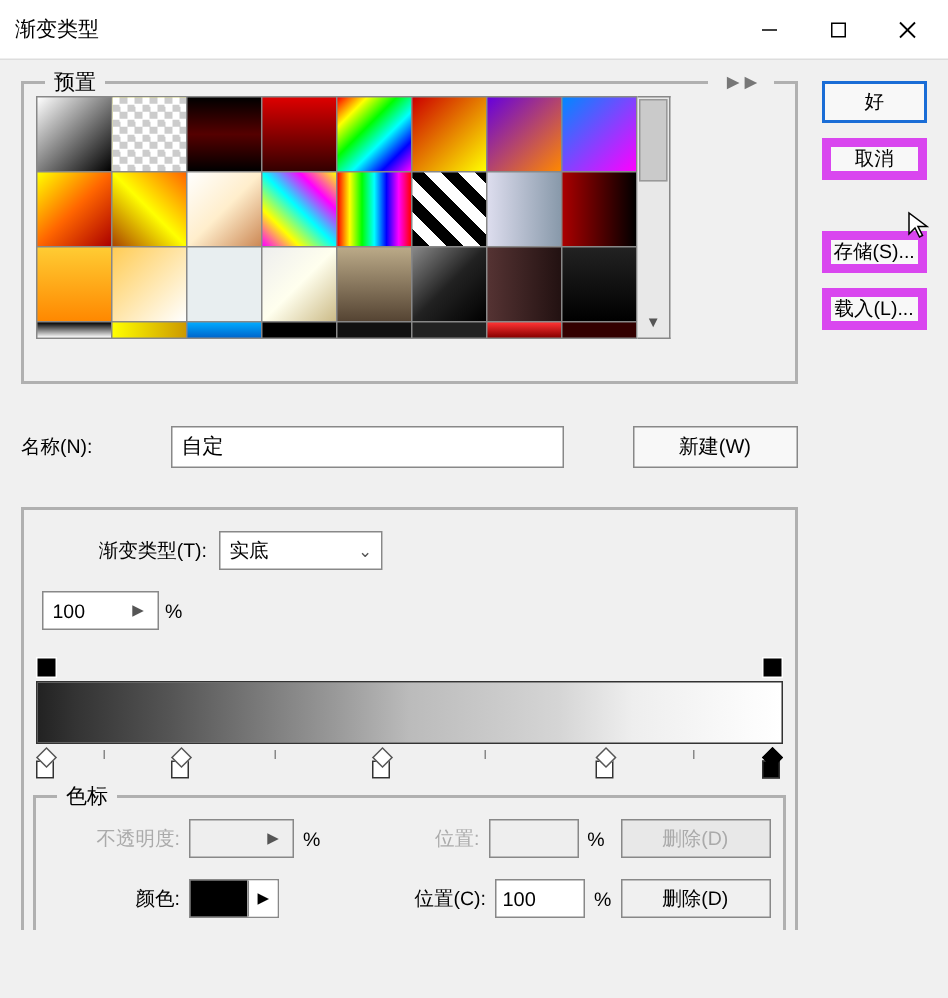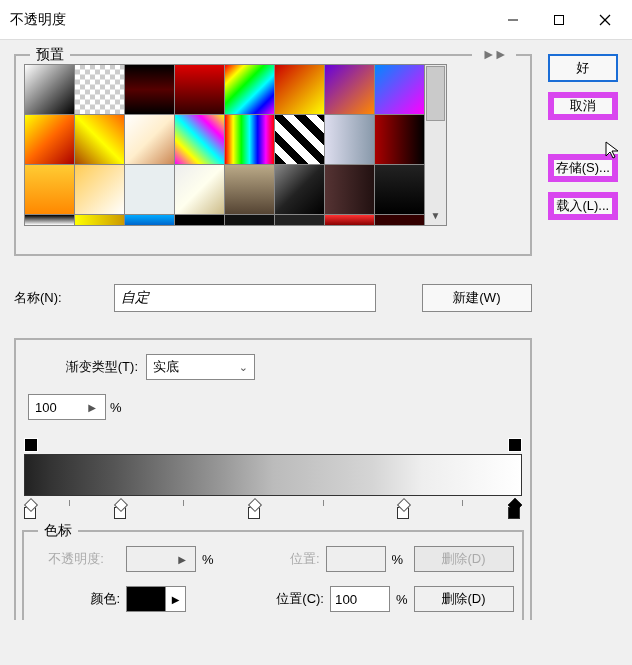--- a/index.html
+++ b/index.html
@@ -26,21 +26,21 @@
 .presets-grid { display: grid; grid-template-columns: repeat(8, 49px); grid-template-rows: repeat(3, 49px) 10px; gap: 1px; background:#888; border:1px solid #888; }
 .swatch { width:49px; height:49px; background:#ccc; }
 .swatch-row4 { height:10px; }
 .scrollbar { width: 22px; background:#e8e8e8; border:1px solid #888; border-left:none; display:flex; flex-direction:column; position:relative; }
 .scroll-thumb { position:absolute; top:1px; left:1px; right:1px; height:55px; background:#cacaca; border:1px solid #999; }
 .scroll-btn { height:20px; display:flex; align-items:center; justify-content:center; font-size:10px; color:#555; }
 .scroll-btn.down { margin-top:auto; }
 
 .name-row { display:flex; align-items:center; margin-top: 28px; gap: 24px; }
 .name-label { width: 76px; }
-.name-input { flex:1; height:28px; border:1px solid #888; padding:0 6px; font-size:14px; background:#fff;font-style:italic; }
+.name-input { flex:1; height:28px; border:1px solid #888; padding:0 6px; font-size:14px; background:#fff; }
 .name-btn { width: 110px; height:28px; border:1px solid #888; background:#f8f8f8; margin-left:22px; }
 
 .gradient-fieldset { margin-top: 26px; padding-top: 14px; }
 .row { display:flex; align-items:center; margin-bottom: 14px; gap:4px; }
 .row-label { text-align:right; margin-right:4px; }
 .combo { width:109px; height:26px; border:1px solid #888; background:#fff; padding:0 6px; display:flex; align-items:center; justify-content:space-between; }
 .combo .chev { font-size:11px; color:#555; }
 .spinner { width:78px; height:26px; border:1px solid #888; background:#fff; padding:0 6px; display:flex; align-items:center; justify-content:space-between; }
 .spinner-val { flex:1; }
 .spinner-btn { width:14px; font-size:10px; text-align:center; color:#555; }
@@ -92,21 +92,21 @@
 .sw19{background:linear-gradient(135deg,#eee,#ffe,#cb8)}
 .sw20{background:linear-gradient(to bottom,#ba8,#543)}
 .sw21{background:linear-gradient(135deg,#888,#222,#000)}
 .sw22{background:linear-gradient(to right,#533,#211)}
 .sw23{background:linear-gradient(to bottom,#222,#000)}
 </style>
 </head>
 <body>
 
 <div class="title-bar">
-  <div class="title">不透明度</div>
+  <div class="title">渐变类型</div>
   <div class="win-controls">
     <div class="win-btn">
       <svg viewBox="0 0 12 12">
           <line x1="1" y1="6" x2="11" y2="6" stroke="#000" stroke-width="1"></line>
         </svg>
     </div>
     <div class="win-btn">
       <svg viewBox="0 0 12 12">
           <rect x="1.5" y="1.5" width="9" height="9" fill="none" stroke="#000" stroke-width="1"></rect>
         </svg>
@@ -216,21 +216,21 @@
           </div>
         <div class="tick" style="left:9%"></div>
         <div class="tick" style="left:32%"></div>
         <div class="tick" style="left:60%"></div>
         <div class="tick" style="left:88%"></div>
       </div>
 
       <div class="fieldset stops-fieldset" style="margin: 4px -2px 0; border-bottom:none;">
         <div class="fieldset-label">色标</div>
         <div class="stops-row">
-          <div class="lbl disabled" style="width:88px;text-align:center;">不透明度:</div>
+          <div class="lbl disabled" style="width:88px;">不透明度:</div>
           <div class="spinner" style="width:70px;background:#eee">
             <span class="spinner-val"></span>
             <span class="spinner-btn">▶</span>
           </div>
           <span class="disabled">%</span>
           <div class="lbl disabled" style="width:70px;margin-left:30px;">位置:</div>
           <input class="num-input disabled" style="">
           <span class="disabled">%</span>
           <button class="del-btn disabled" style="margin-left:auto">删除(D)</button>
         </div>

